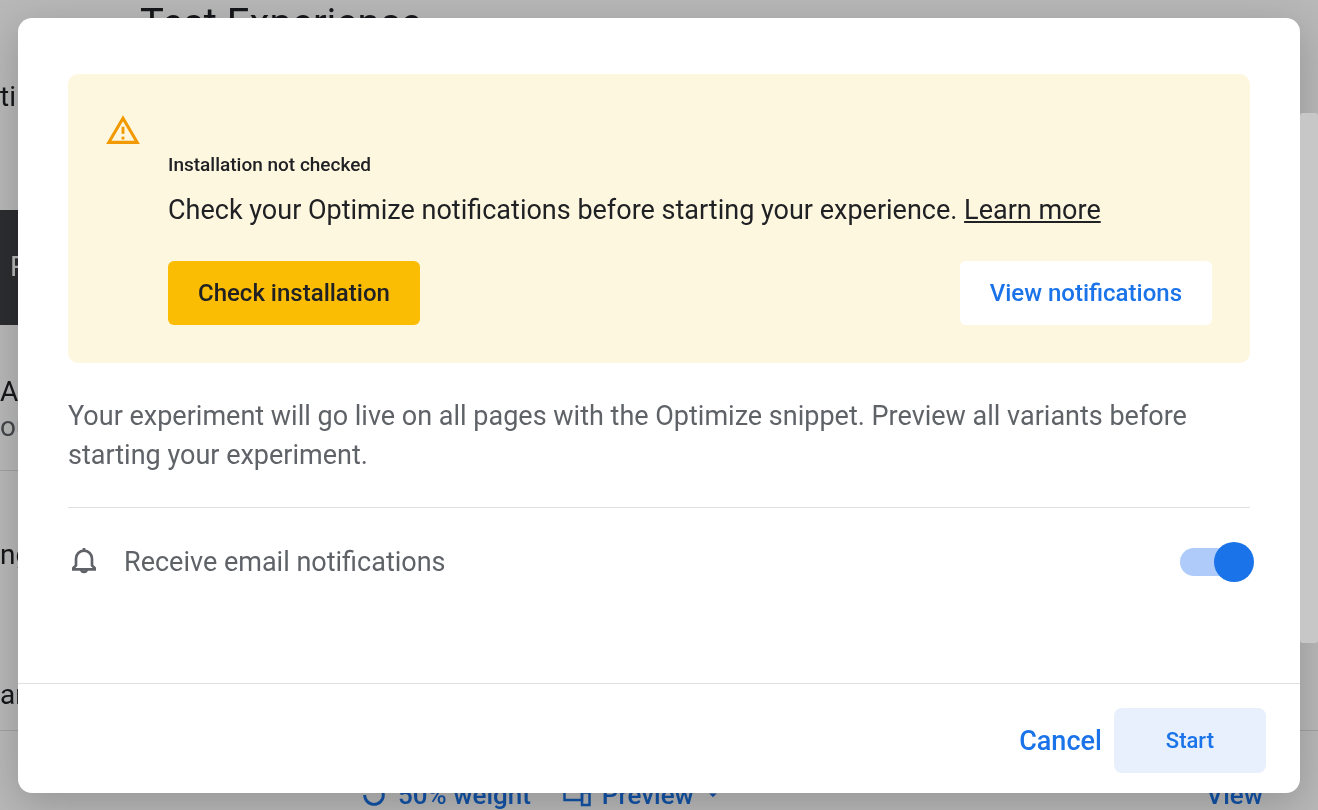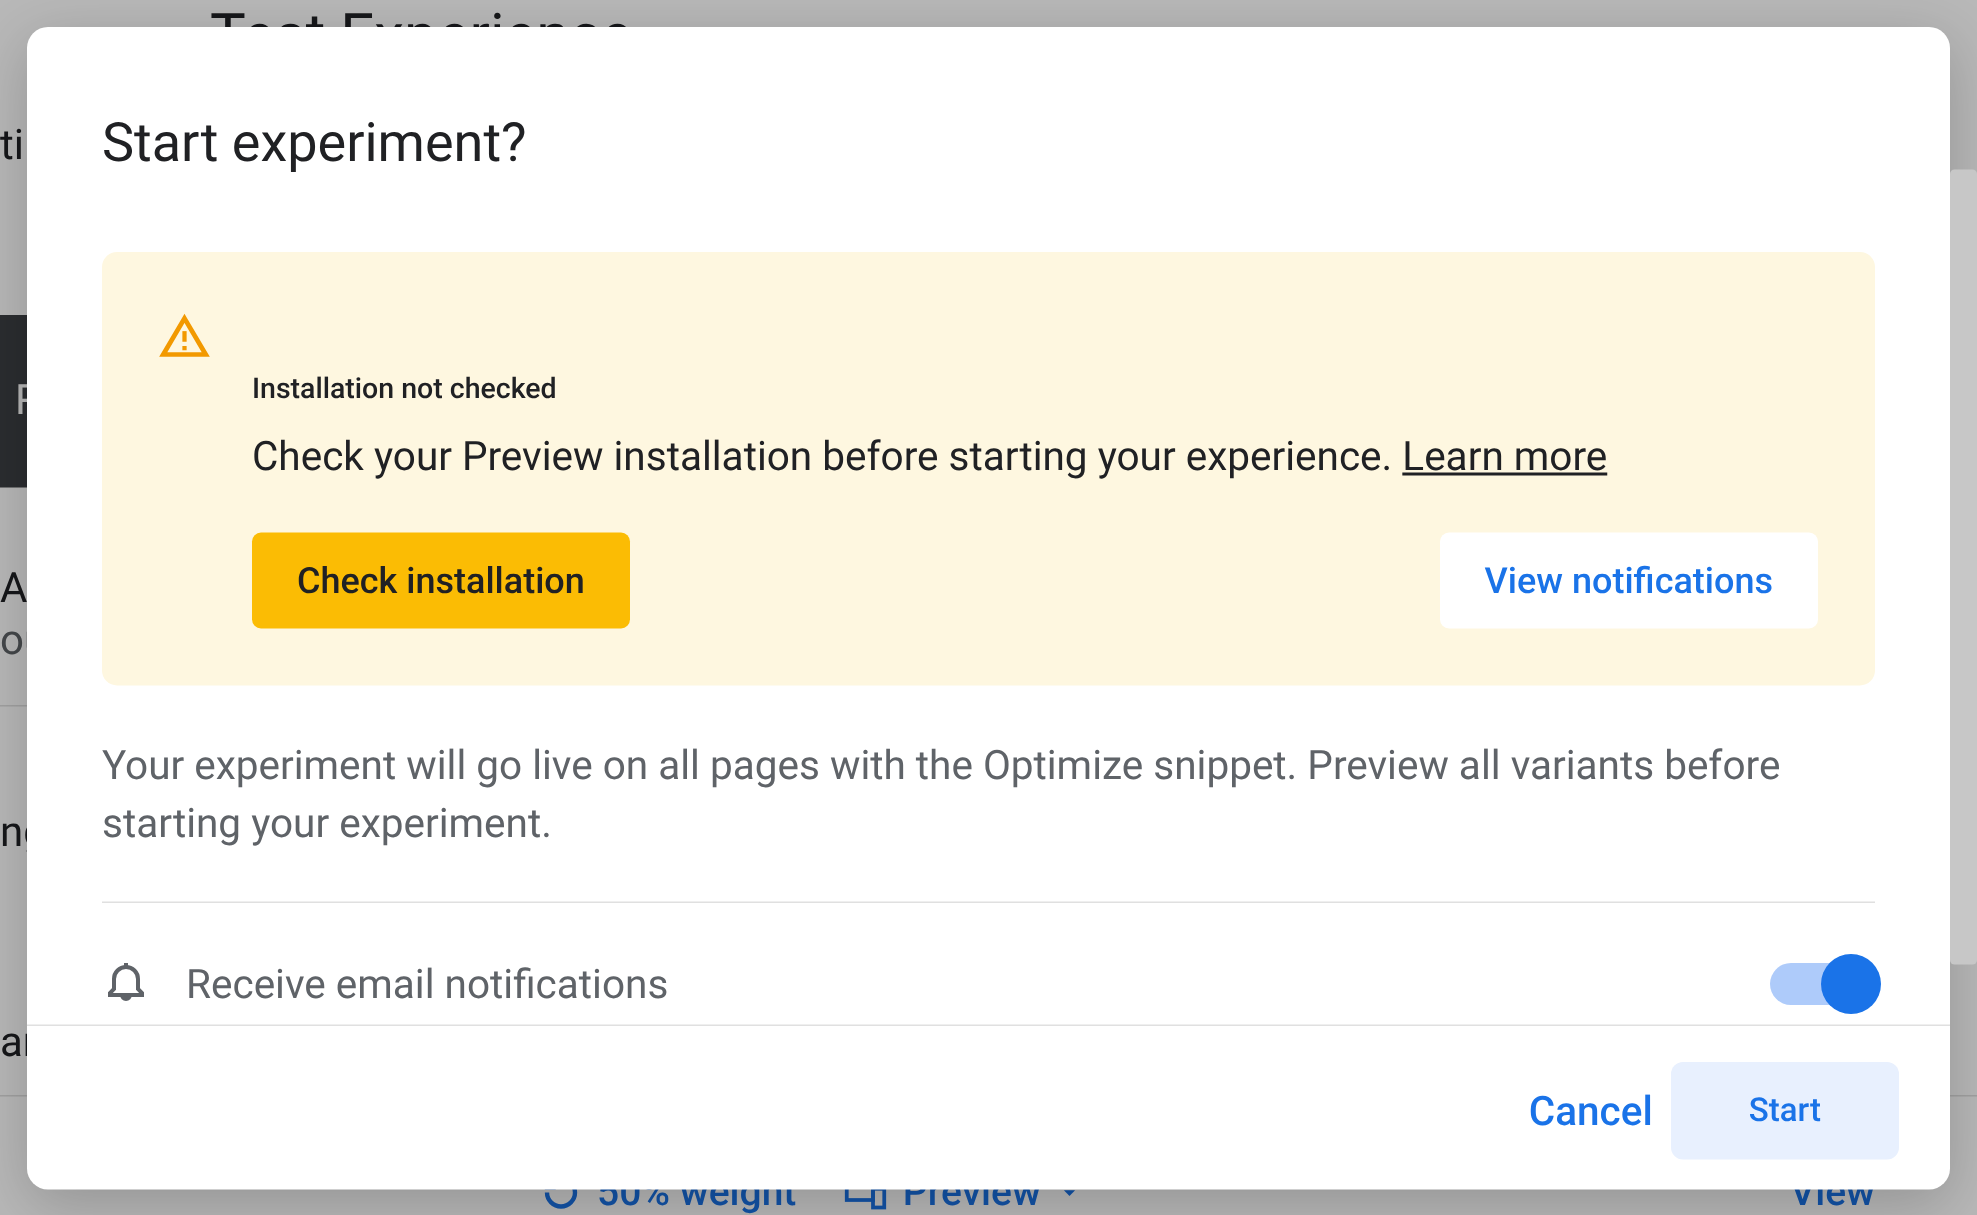--- a/index.html
+++ b/index.html
@@ -77,21 +77,21 @@
       font-size: 26px;
       font-weight: 500;
     }
     .bg-bottom-item {
       display: flex;
       align-items: center;
       gap: 10px;
     }
     .bg-view {
       position: absolute;
-      right: 68px;
+      right: 55px;
       bottom: 0;
       color: #1a73e8;
       font-size: 26px;
       font-weight: 500;
     }
     
     
     .overlay {
       position: absolute;
       top: 0;
@@ -318,35 +318,34 @@
     </div>
   </div>
   <div class="bg-view">View</div>
 </div>
 
 <div class="overlay"></div>
 
 <div class="modal">
   <div class="modal-scrollbar"></div>
   <div class="modal-body">
-    <h2 class="modal-title">Start experiment?</h2>
 
     <div class="warning-banner">
       <div class="warning-row">
         <span class="warning-icon">
           <svg width="34" height="34" viewBox="0 0 24 24">
             <path fill="none" stroke="#f29900" stroke-width="2.2" d="M12 3 L22 20 L2 20 Z"></path>
             <rect x="11" y="9" width="2" height="5" fill="#f29900"></rect>
             <rect x="11" y="16" width="2" height="2" fill="#f29900"></rect>
           </svg>
         </span>
         <div class="warning-content">
           <div class="warning-heading">Installation not checked</div>
           <div class="warning-text">
-            <span>Check your Preview installation before starting your experience. </span><span class="warning-link">Learn more</span>
+            <span>Check your Optimize notifications before starting your experience. </span><span class="warning-link">Learn more</span>
           </div>
           <div class="warning-buttons">
             <button class="btn-check">Check installation</button>
             <button class="btn-view-instructions">View notifications</button>
           </div>
         </div>
       </div>
     </div>
 
     <div class="desc-text">Your experiment will go live on all pages with the Optimize snippet. Preview all variants before starting your experiment.</div>

